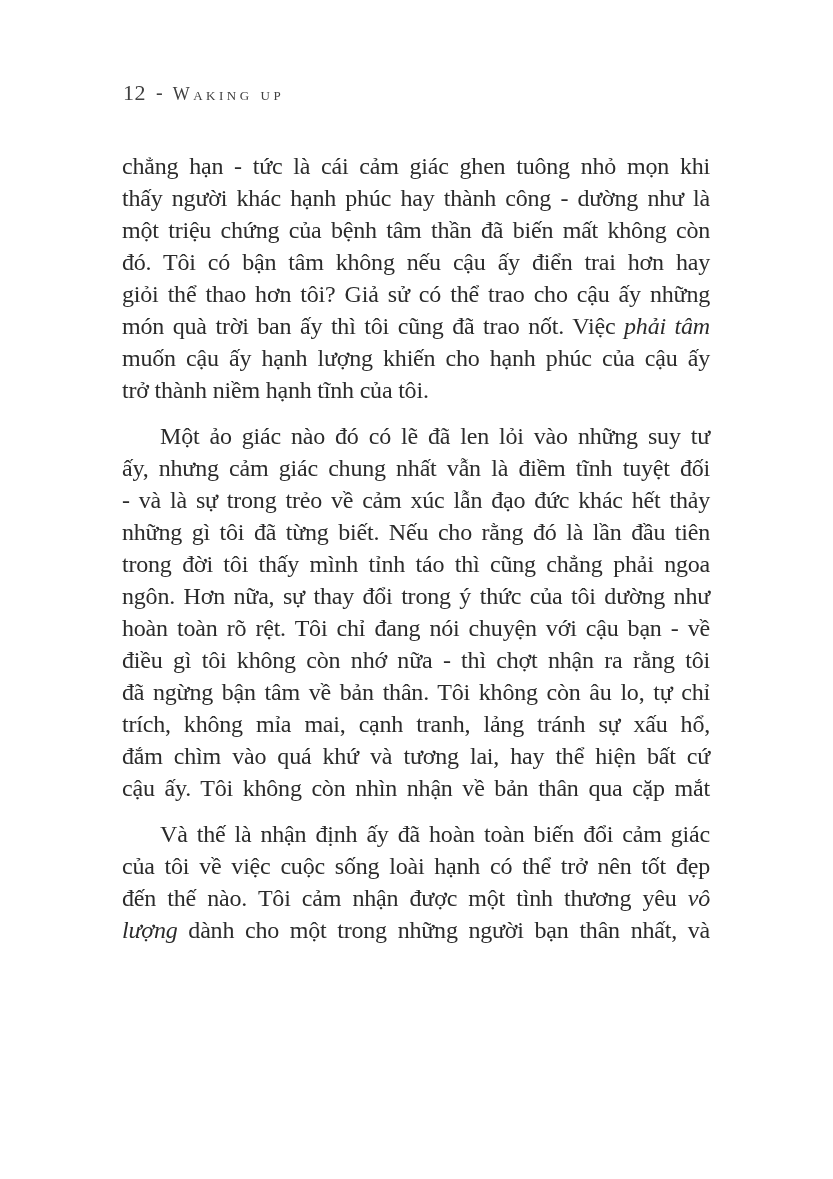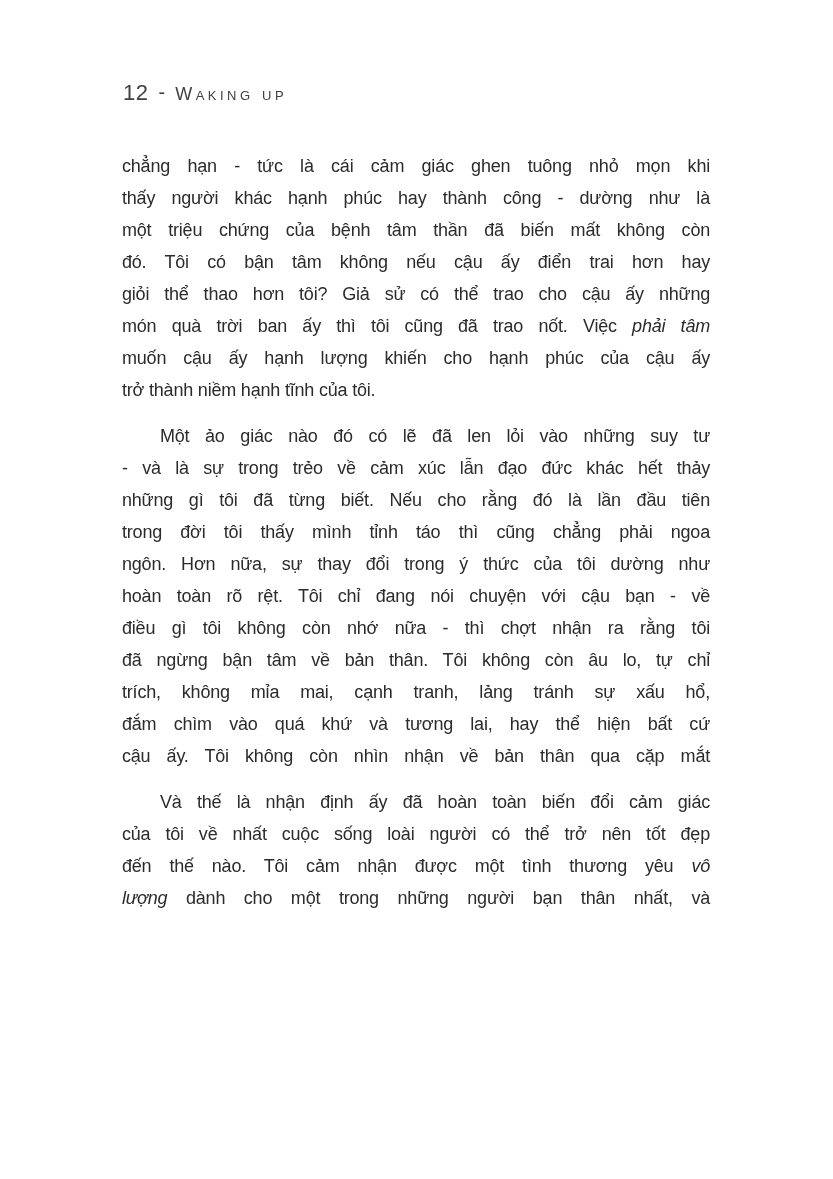--- a/index.html
+++ b/index.html
@@ -6,21 +6,21 @@
     margin: 0;
     padding: 0;
     background: #ffffff;
   }
   .page {
     position: relative;
     width: 763px;
     height: 1179px;
     background: var(--paper, #ffffff);
     color: var(--ink, #2b2b2b);
-    font-family: Liberation Sans, sans-serif;
+    font-family: Liberation Serif, serif;
     overflow: hidden;
   }
   .running-header {
     position: absolute;
     left: 123px;
     top: 80px;
     display: flex;
     align-items: baseline;
     gap: 10px;
     color: var(--header-ink, #404040);
@@ -45,21 +45,21 @@
     top: 150px;
     width: 588px;
   }
   .para {
     margin: 0 0 14px 0;
   }
   .para.indent .line:first-child {
     text-indent: 38px;
   }
   .line {
-    font-size: 18px;
+    font-size: 24px;
     line-height: 32px;
     letter-spacing: -0.2px;
     text-align: justify;
     text-align-last: justify;
     text-justify: inter-word;
   }
   .line.last {
     text-align-last: left;
   }
   .line em {
@@ -81,31 +81,32 @@
         <div class="line"><span>thấy người khác hạnh phúc hay thành công - dường như là</span></div>
         <div class="line"><span>một triệu chứng của bệnh tâm thần đã biến mất không còn</span></div>
         <div class="line"><span>đó. Tôi có bận tâm không nếu cậu ấy điển trai hơn hay</span></div>
         <div class="line"><span>giỏi thể thao hơn tôi? Giả sử có thể trao cho cậu ấy những</span></div>
         <div class="line"><span>món quà trời ban ấy thì tôi cũng đã trao nốt. Việc </span><em>phải tâm</em></div>
         <div class="line"><span>muốn cậu ấy hạnh lượng khiến cho hạnh phúc của cậu ấy</span></div>
         <div class="line last"><span>trở thành niềm hạnh tĩnh của tôi.</span></div>
       </div>
       <div class="para indent">
         <div class="line"><span>Một ảo giác nào đó có lẽ đã len lỏi vào những suy tư</span></div>
+        <div class="line"><span>ấy, nhưng cảm giác chung nhất vẫn là điềm tĩnh tuyệt đối</span></div>
         <div class="line"><span>- và là sự trong trẻo về cảm xúc lẫn đạo đức khác hết thảy</span></div>
         <div class="line"><span>những gì tôi đã từng biết. Nếu cho rằng đó là lần đầu tiên</span></div>
         <div class="line"><span>trong đời tôi thấy mình tỉnh táo thì cũng chẳng phải ngoa</span></div>
         <div class="line"><span>ngôn. Hơn nữa, sự thay đổi trong ý thức của tôi dường như</span></div>
         <div class="line"><span>hoàn toàn rõ rệt. Tôi chỉ đang nói chuyện với cậu bạn - về</span></div>
         <div class="line"><span>điều gì tôi không còn nhớ nữa - thì chợt nhận ra rằng tôi</span></div>
         <div class="line"><span>đã ngừng bận tâm về bản thân. Tôi không còn âu lo, tự chỉ</span></div>
         <div class="line"><span>trích, không mỉa mai, cạnh tranh, lảng tránh sự xấu hổ,</span></div>
         <div class="line"><span>đắm chìm vào quá khứ và tương lai, hay thể hiện bất cứ</span></div>
         <div class="line"><span>cậu ấy. Tôi không còn nhìn nhận về bản thân qua cặp mắt</span></div>
       </div>
       <div class="para indent">
         <div class="line"><span>Và thế là nhận định ấy đã hoàn toàn biến đổi cảm giác</span></div>
-        <div class="line"><span>của tôi về nhất cuộc sống loài người có thể trở nên tốt đẹp</span></div>
+        <div class="line"><span>của tôi về việc cuộc sống loài hạnh có thể trở nên tốt đẹp</span></div>
         <div class="line"><span>đến thế nào. Tôi cảm nhận được một tình thương yêu </span><em>vô</em></div>
         <div class="line"><em>lượng</em><span> dành cho một trong những người bạn thân nhất, và</span></div>
       </div>
     </div>
 </div>
 
 </body></html>

